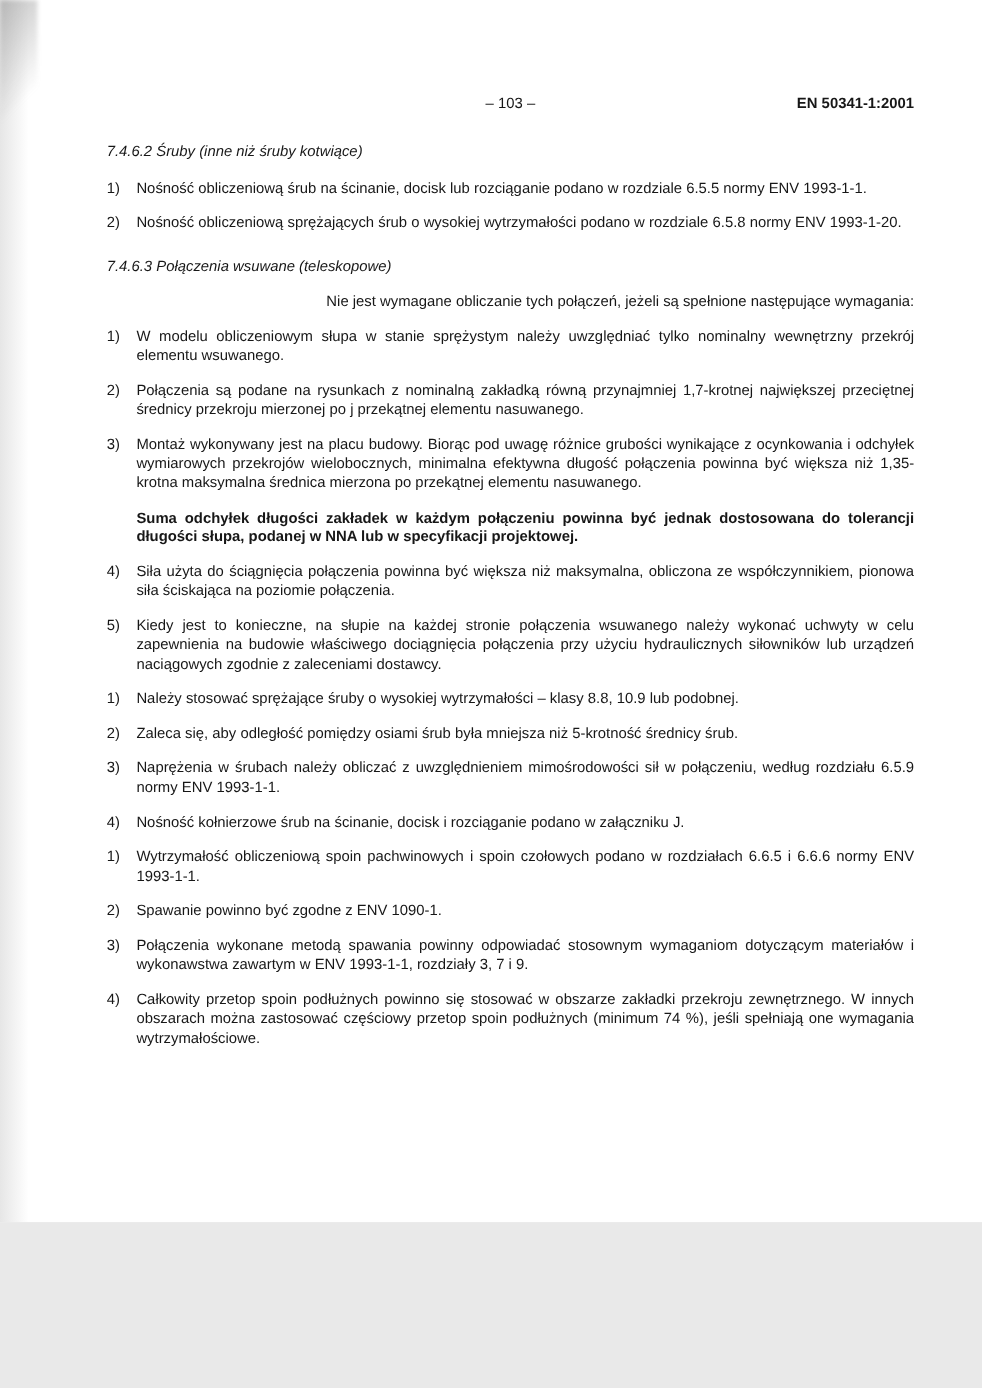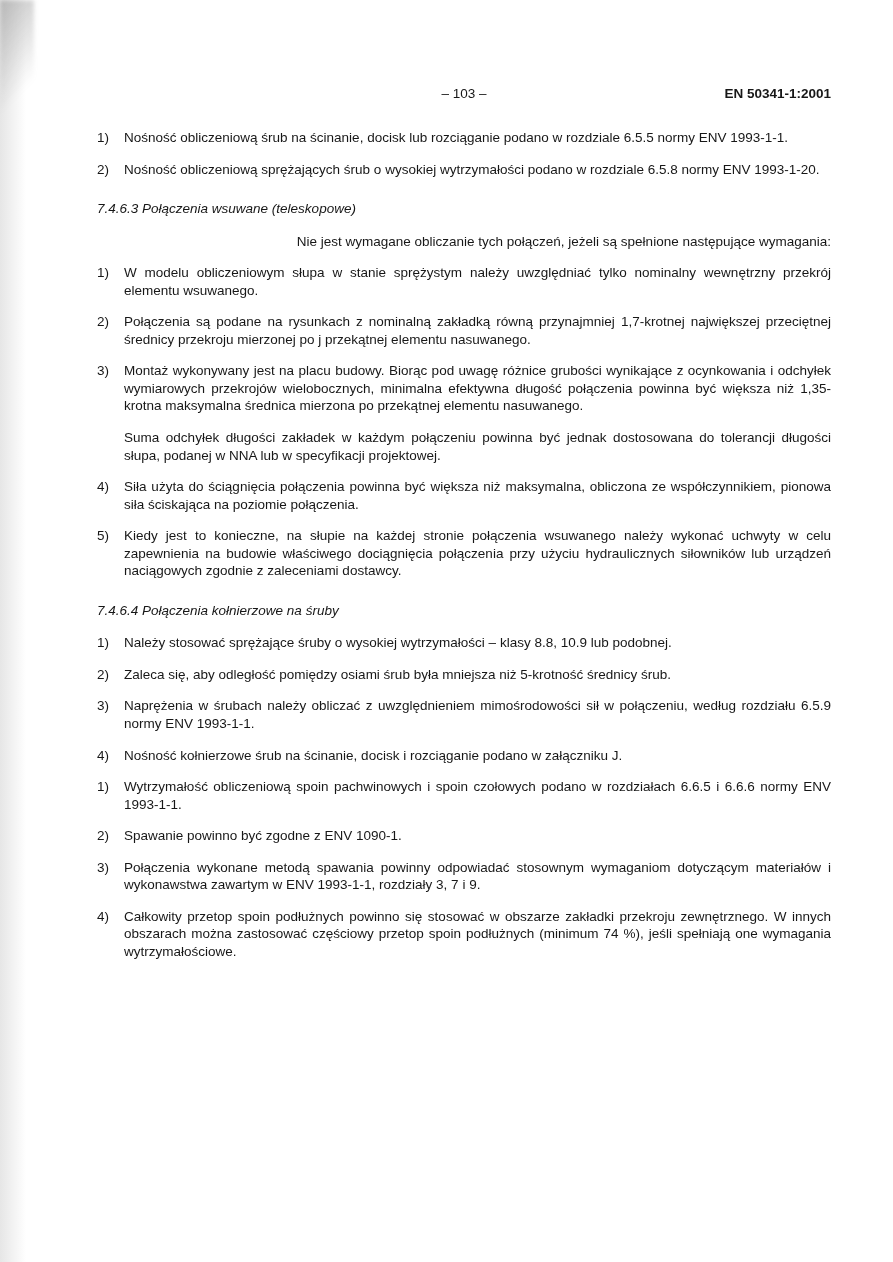--- a/index.html
+++ b/index.html
@@ -6,21 +6,21 @@
   html, body { margin: 0; padding: 0; }
   body {
     width: 893px;
     height: 1262px;
     background: #e9e9e9;
     font-family: "Liberation Sans", "DejaVu Sans", sans-serif;
   }
   .page {
     position: relative;
     width: 893px;
-    height: 1262px;
+    height: 1111px;
     background: #ffffff;
     overflow: hidden;
   }
   
   .scan-edge {
     position: absolute;
     left: 0; top: 0; bottom: 0;
     width: 26px;
     background: linear-gradient(90deg, rgba(130,130,130,0.20), rgba(255,255,255,0));
     pointer-events: none;
@@ -73,37 +73,39 @@
   .item .num {
     flex: 0 0 27px;
   }
   .item .txt {
     flex: 1;
     text-align: justify;
   }
   .continuation {
     margin: 0 0 14px 27px;
     text-align: justify;
+    font-weight: bold;
   }
 </style>
 </head>
 <body>
 
 <div class="page">
   <div class="scan-edge"></div>
   <div class="scan-corner"></div>
 
   <div class="content">
 
     <div class="page-header">
       <span class="page-num">– 103 –</span>
       <span class="std-ref">EN 50341-1:2001</span>
     </div>
 
     <div>
+      <h3 class="section-heading">7.4.6.2  Śruby (inne niż śruby kotwiące)</h3>
       <div class="item">
         <span class="num">1)</span>
         <div class="txt">Nośność obliczeniową śrub na ścinanie, docisk lub rozciąganie podano w rozdziale 6.5.5 normy ENV 1993-1-1.</div>
       </div>
       <div class="item">
         <span class="num">2)</span>
         <div class="txt">Nośność obliczeniową sprężających śrub o wysokiej wytrzymałości podano w rozdziale 6.5.8 normy ENV 1993-1-20.</div>
       </div>
     </div>
 
@@ -127,21 +129,20 @@
         <span class="num">4)</span>
         <div class="txt">Siła użyta do ściągnięcia połączenia powinna być większa niż maksymalna, obliczona ze współczynnikiem, pionowa siła ściskająca na poziomie połączenia.</div>
       </div>
       <div class="item">
         <span class="num">5)</span>
         <div class="txt">Kiedy jest to konieczne, na słupie na każdej stronie połączenia wsuwanego należy wykonać uchwyty w celu zapewnienia na budowie właściwego dociągnięcia połączenia przy użyciu hydraulicznych siłowników lub urządzeń naciągowych zgodnie z zaleceniami dostawcy.</div>
       </div>
     </div>
 
     <div>
-      <h3 class="section-heading">7.4.6.4  Połączenia kołnierzowe na śruby</h3>
       <div class="item">
         <span class="num">1)</span>
         <div class="txt">Należy stosować sprężające śruby o wysokiej wytrzymałości – klasy 8.8, 10.9 lub podobnej.</div>
       </div>
       <div class="item">
         <span class="num">2)</span>
         <div class="txt">Zaleca się, aby odległość pomiędzy osiami śrub była mniejsza niż 5-krotność średnicy śrub.</div>
       </div>
       <div class="item">
         <span class="num">3)</span>

